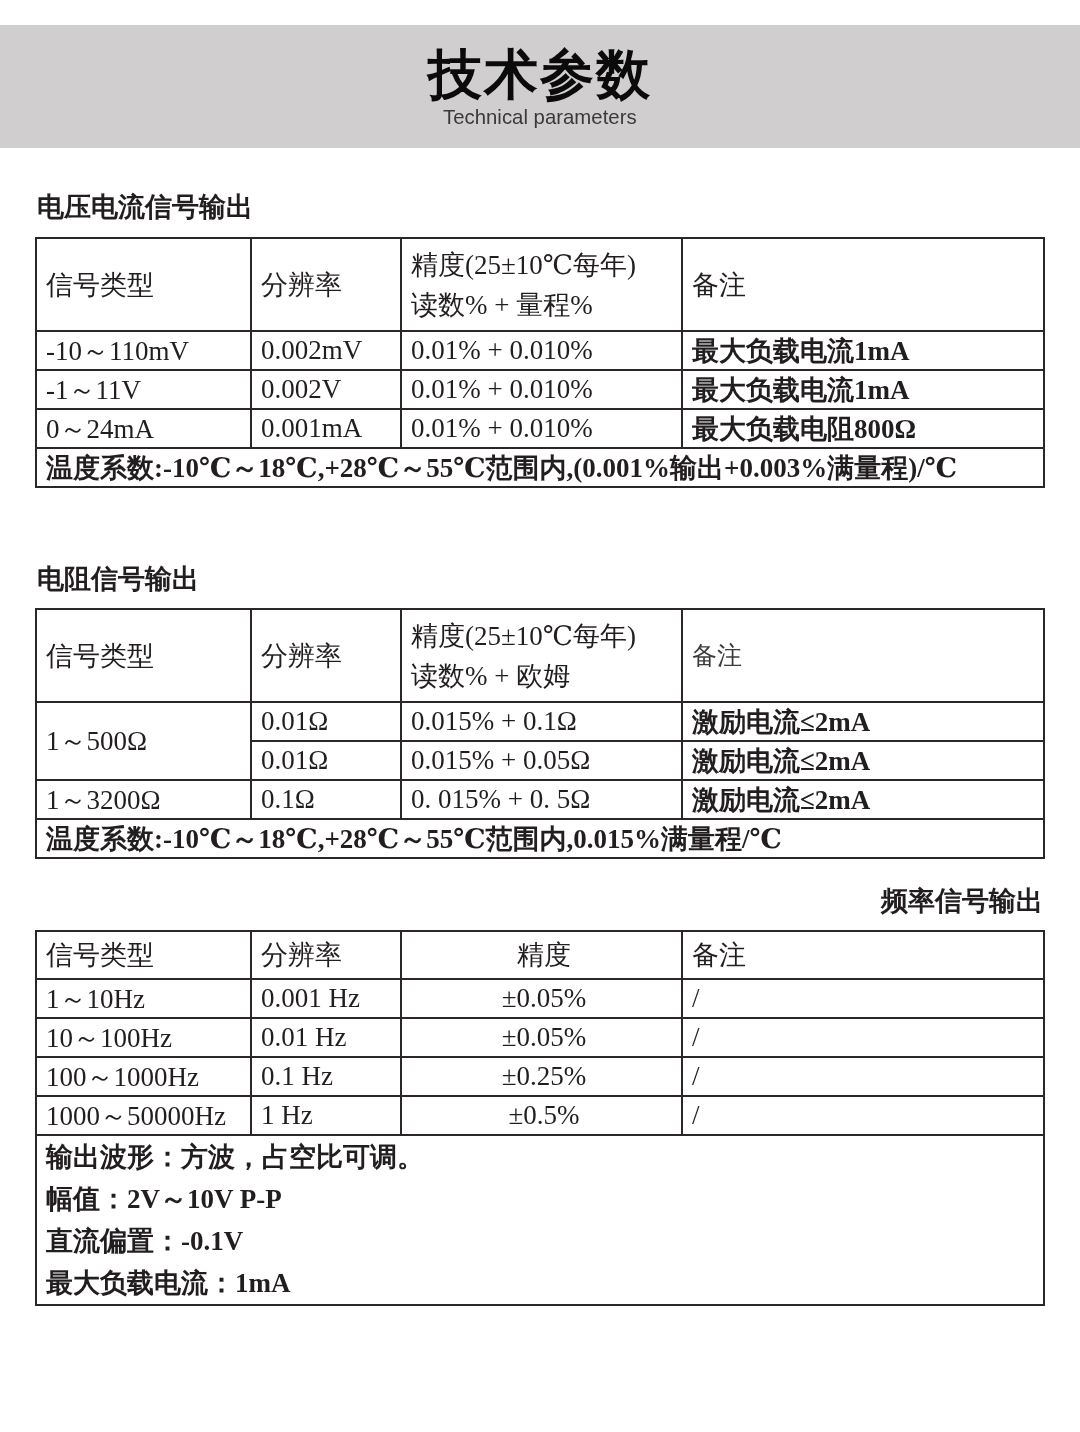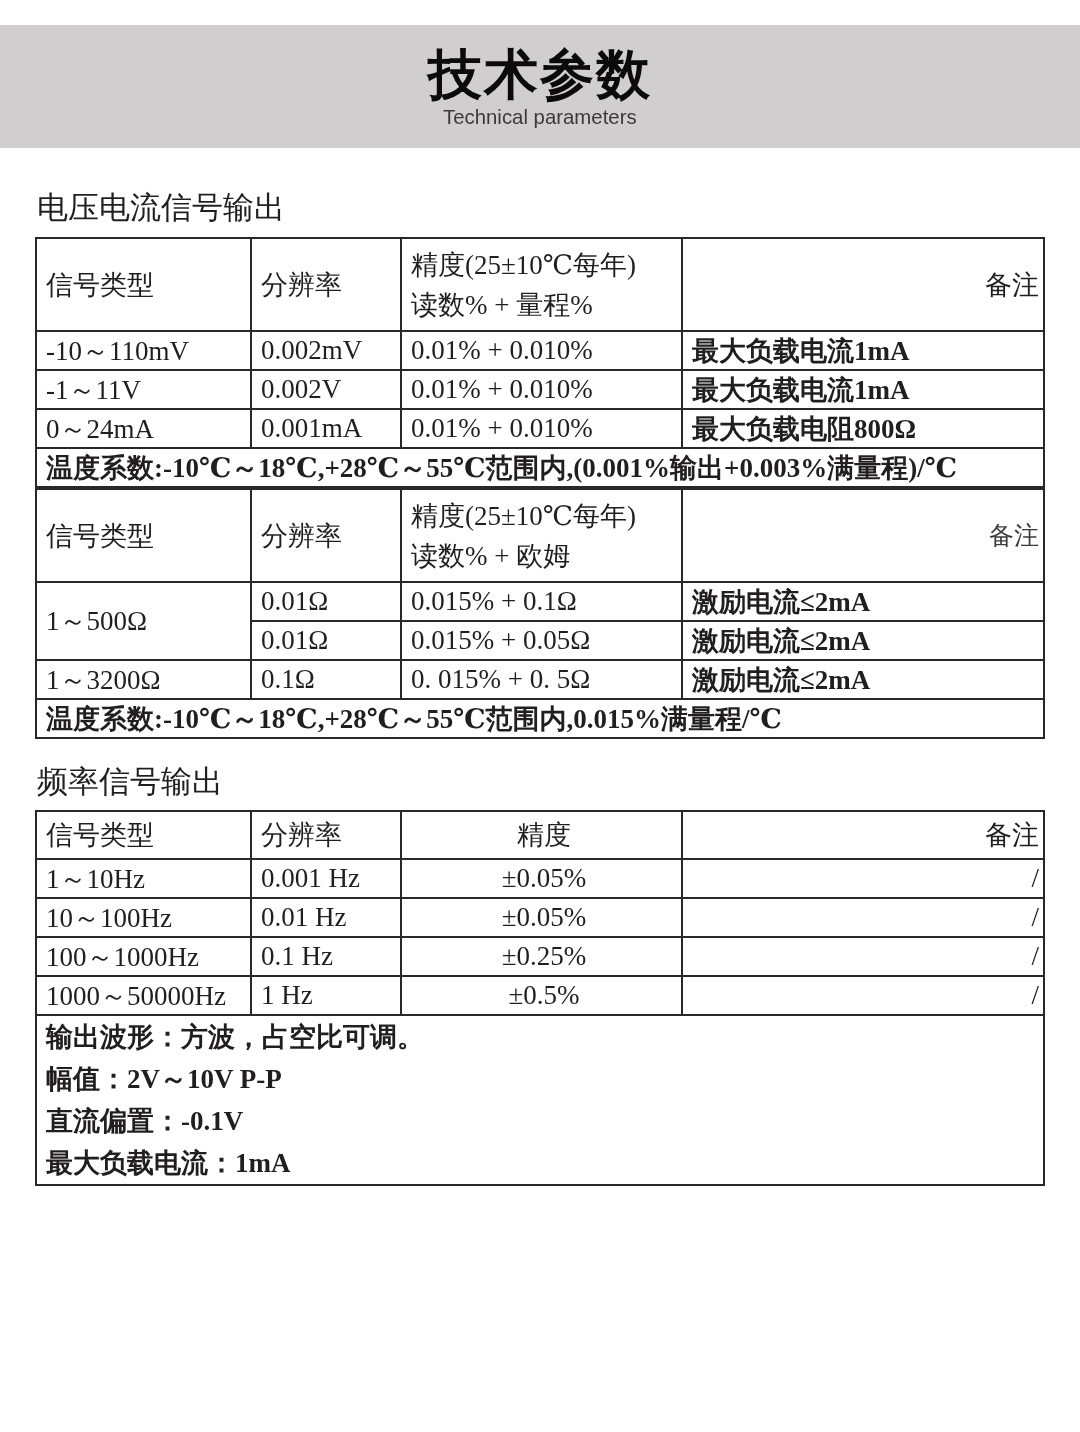--- a/index.html
+++ b/index.html
@@ -21,39 +21,39 @@
     font-weight:900; font-size:54px; line-height:58px; color:#0c0b0b;
     letter-spacing:2px;
   }
   .band-sub {
     font-family:"Liberation Sans","DejaVu Sans",sans-serif;
     font-size:21px; line-height:24px; color:#3a3a3a; margin-top:2px;
     transform:scaleX(.97);
   }
   
   .content { position:absolute; left:35px; top:137px; width:1008px; }
-  .sec-title { font-size:31px; font-weight:400; color:#221e1f; line-height:31px; }
+  .sec-title { font-size:27px; font-weight:700; color:#221e1f; line-height:31px; }
   .t1-title { margin:44px 0 14px 2px; }
   .t2-title { margin:76px 0 13px 2px; }
-  .t3-title { margin:27px 0 13px 2px; }
+  .t3-title { margin:27px 0 13px 2px;text-align:right; }
   
   table.tbl {
     border-collapse:collapse; table-layout:fixed; width:1008px;
     font-size:27px; color:#221e1f;
   }
   .tbl td {
     border:2px solid #2b2728; padding:0 4px 0 9px; vertical-align:middle;
     overflow:hidden; white-space:nowrap;
   }
   .hdr2 td { height:93px; }            
   .hdr1 td { height:48px; }            
   .row td  { height:39px; }
   .foot td { height:39px; }
   .acc-line { line-height:40px; }
-  .center { text-align:right; padding-left:0; }
+  .center { text-align:left; padding-left:0; }
   .remark { font-weight:700;border-radius:19px; }
   .footer-strong { font-weight:700; letter-spacing:0; }
   .light-hdr { font-weight:400; color:#3e3a3b; font-size:25px; }
   .pad-acc { padding-left:58px;text-align:center; }
   .thin-bottom { border-bottom:1px solid #9c9c9c; }
   .thin-top { border-top:1px solid #9c9c9c; }
   .t3-footer-cell { padding:5px 4px 5px 9px; height:auto; }
   .t3-footer-line { line-height:42px; font-weight:700; }
 </style>
 </head>
@@ -104,20 +104,21 @@
         <td>0.001mA</td>
         <td>0.01% + 0.010%</td>
         <td class="remark">最大负载电阻800Ω</td>
       </tr>
       <tr class="foot">
         <td colspan="4" class="footer-strong">温度系数:-10℃～18℃,+28℃～55℃范围内,(0.001%输出+0.003%满量程)/℃</td>
       </tr>
     </tbody>
       </table>
 
+    <div class="sec-title t2-title">电阻信号输出</div>
 
     <table class="tbl">
       <colgroup>
           <col style="width:215px">
           <col style="width:150px">
           <col style="width:281px">
           <col style="width:362px">
         </colgroup>
       <tbody>
           <tr class="hdr2">

